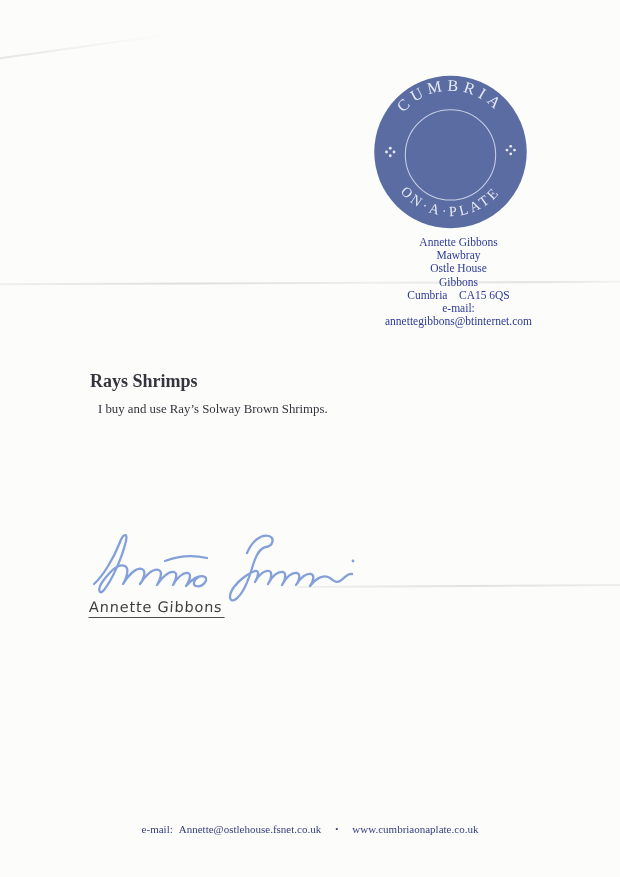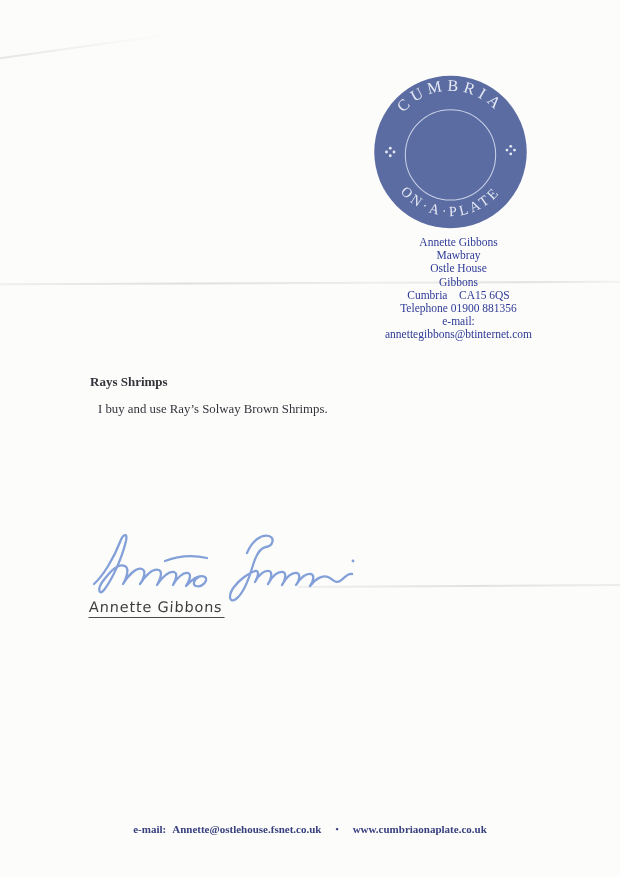--- a/index.html
+++ b/index.html
@@ -42,39 +42,39 @@
     text-align:center;color:#2e3a96;
     font-size:11.5px;line-height:13.2px;
   }
   .lh-line{white-space:pre;}
 
   
   .letter-body{
     position:absolute;top:374px;left:90px;width:455px;
     color:#34343c;font-size:12.8px;line-height:15.2px;
   }
-  .letter-heading{font-weight:bold;font-size:13px;margin:0 0 13px 0;}
+  .letter-heading{font-weight:bold;font-size:18px;margin:0 0 13px 0;}
   .letter-para{margin:0 0 14px 8px;}
 
   
   .signature-svg{position:absolute;top:527px;left:88px;width:272px;height:76px;}
 
   .typed-name{
     position:absolute;top:599px;left:89px;
     font-family:"DejaVu Sans", sans-serif;
     font-size:14.5px;letter-spacing:0.8px;color:#3d3d3f;
     border-bottom:1.4px solid #4a4a4c;
     padding:0 3px 2px 0;
     transform:skewX(-3deg);
   }
 
   
   .footer{
     position:absolute;top:823px;left:0;width:620px;
-    text-align:center;color:#38407e;font-size:11px;font-weight:bold;
+    text-align:center;color:#38407e;font-size:11px;
   }
   .footer .sep{display:inline-block;margin:0 14px;font-size:9px;vertical-align:1px;}
   .footer .email-label{margin-right:6px;}
 </style>
 </head>
 <body>
 
 <div class="page">
 
   <div class="crease crease-top-left"></div>
@@ -108,21 +108,20 @@
         <circle cx="153" cy="83" r="1.5"></circle>
     </g>
   </svg>
 
   <div class="letterhead">
     <div class="lh-line">Annette Gibbons</div>
     <div class="lh-line">Mawbray</div>
     <div class="lh-line">Ostle House</div>
     <div class="lh-line">Gibbons</div>
     <div class="lh-line">Cumbria    CA15 6QS</div>
-    <div class="lh-line">Telephone 01900 881356</div>
     <div class="lh-line">e-mail:</div>
     <div class="lh-line">annettegibbons@btinternet.com</div>
   </div>
 
   <div class="letter-body">
     <p class="letter-heading">Rays Shrimps</p>
     <p class="letter-para">I buy and use Ray’s Solway Brown Shrimps.</p>
   </div>
 
   <svg class="signature-svg" viewBox="0 0 272 76" aria-hidden="true">

